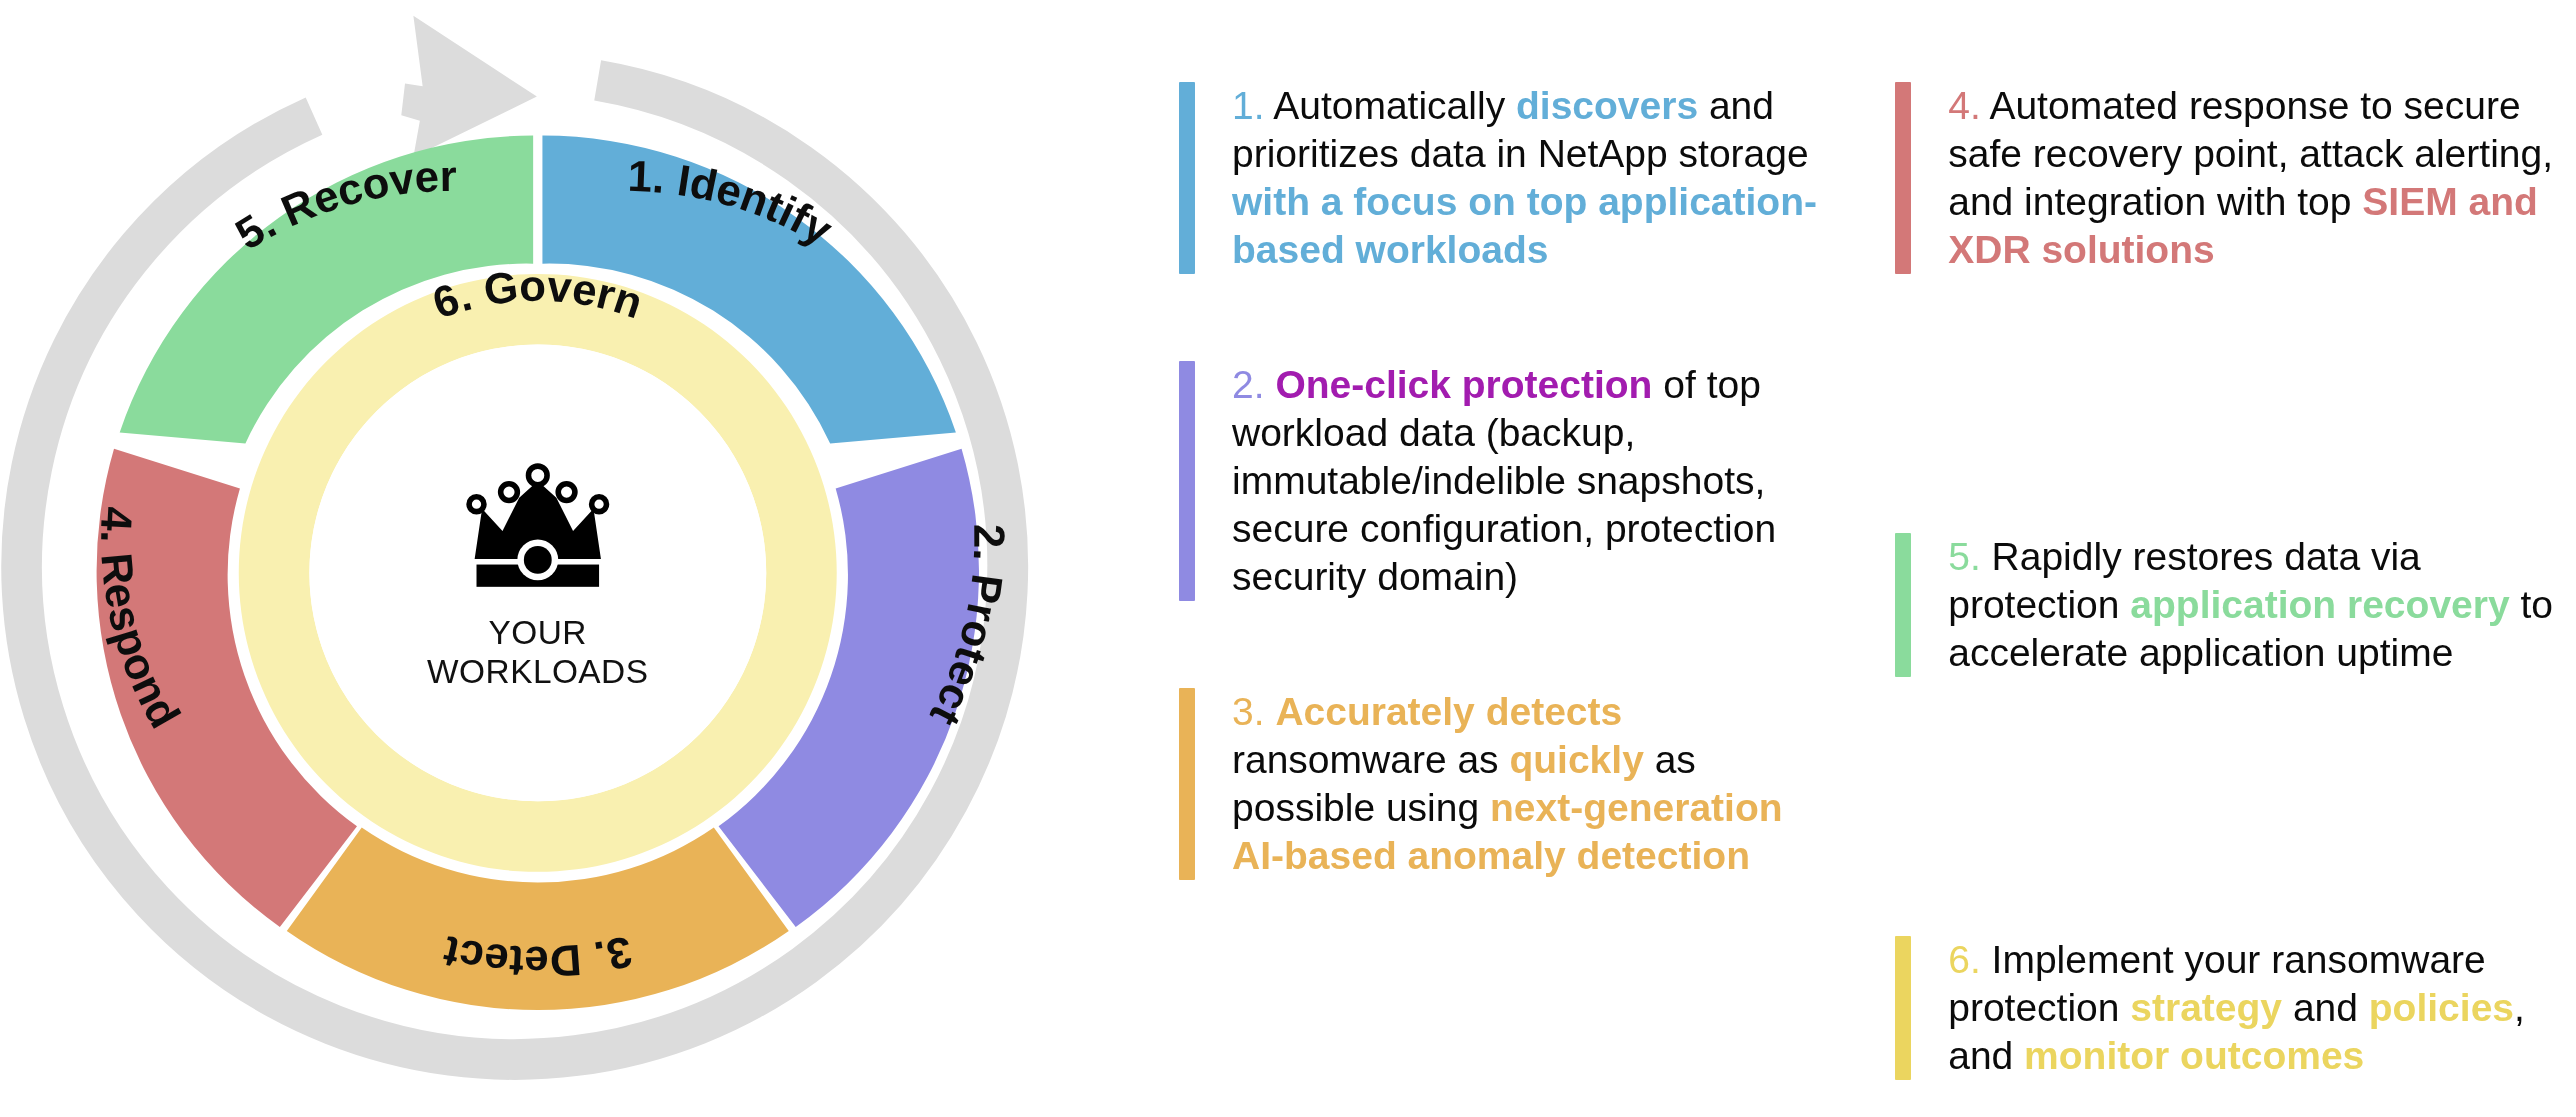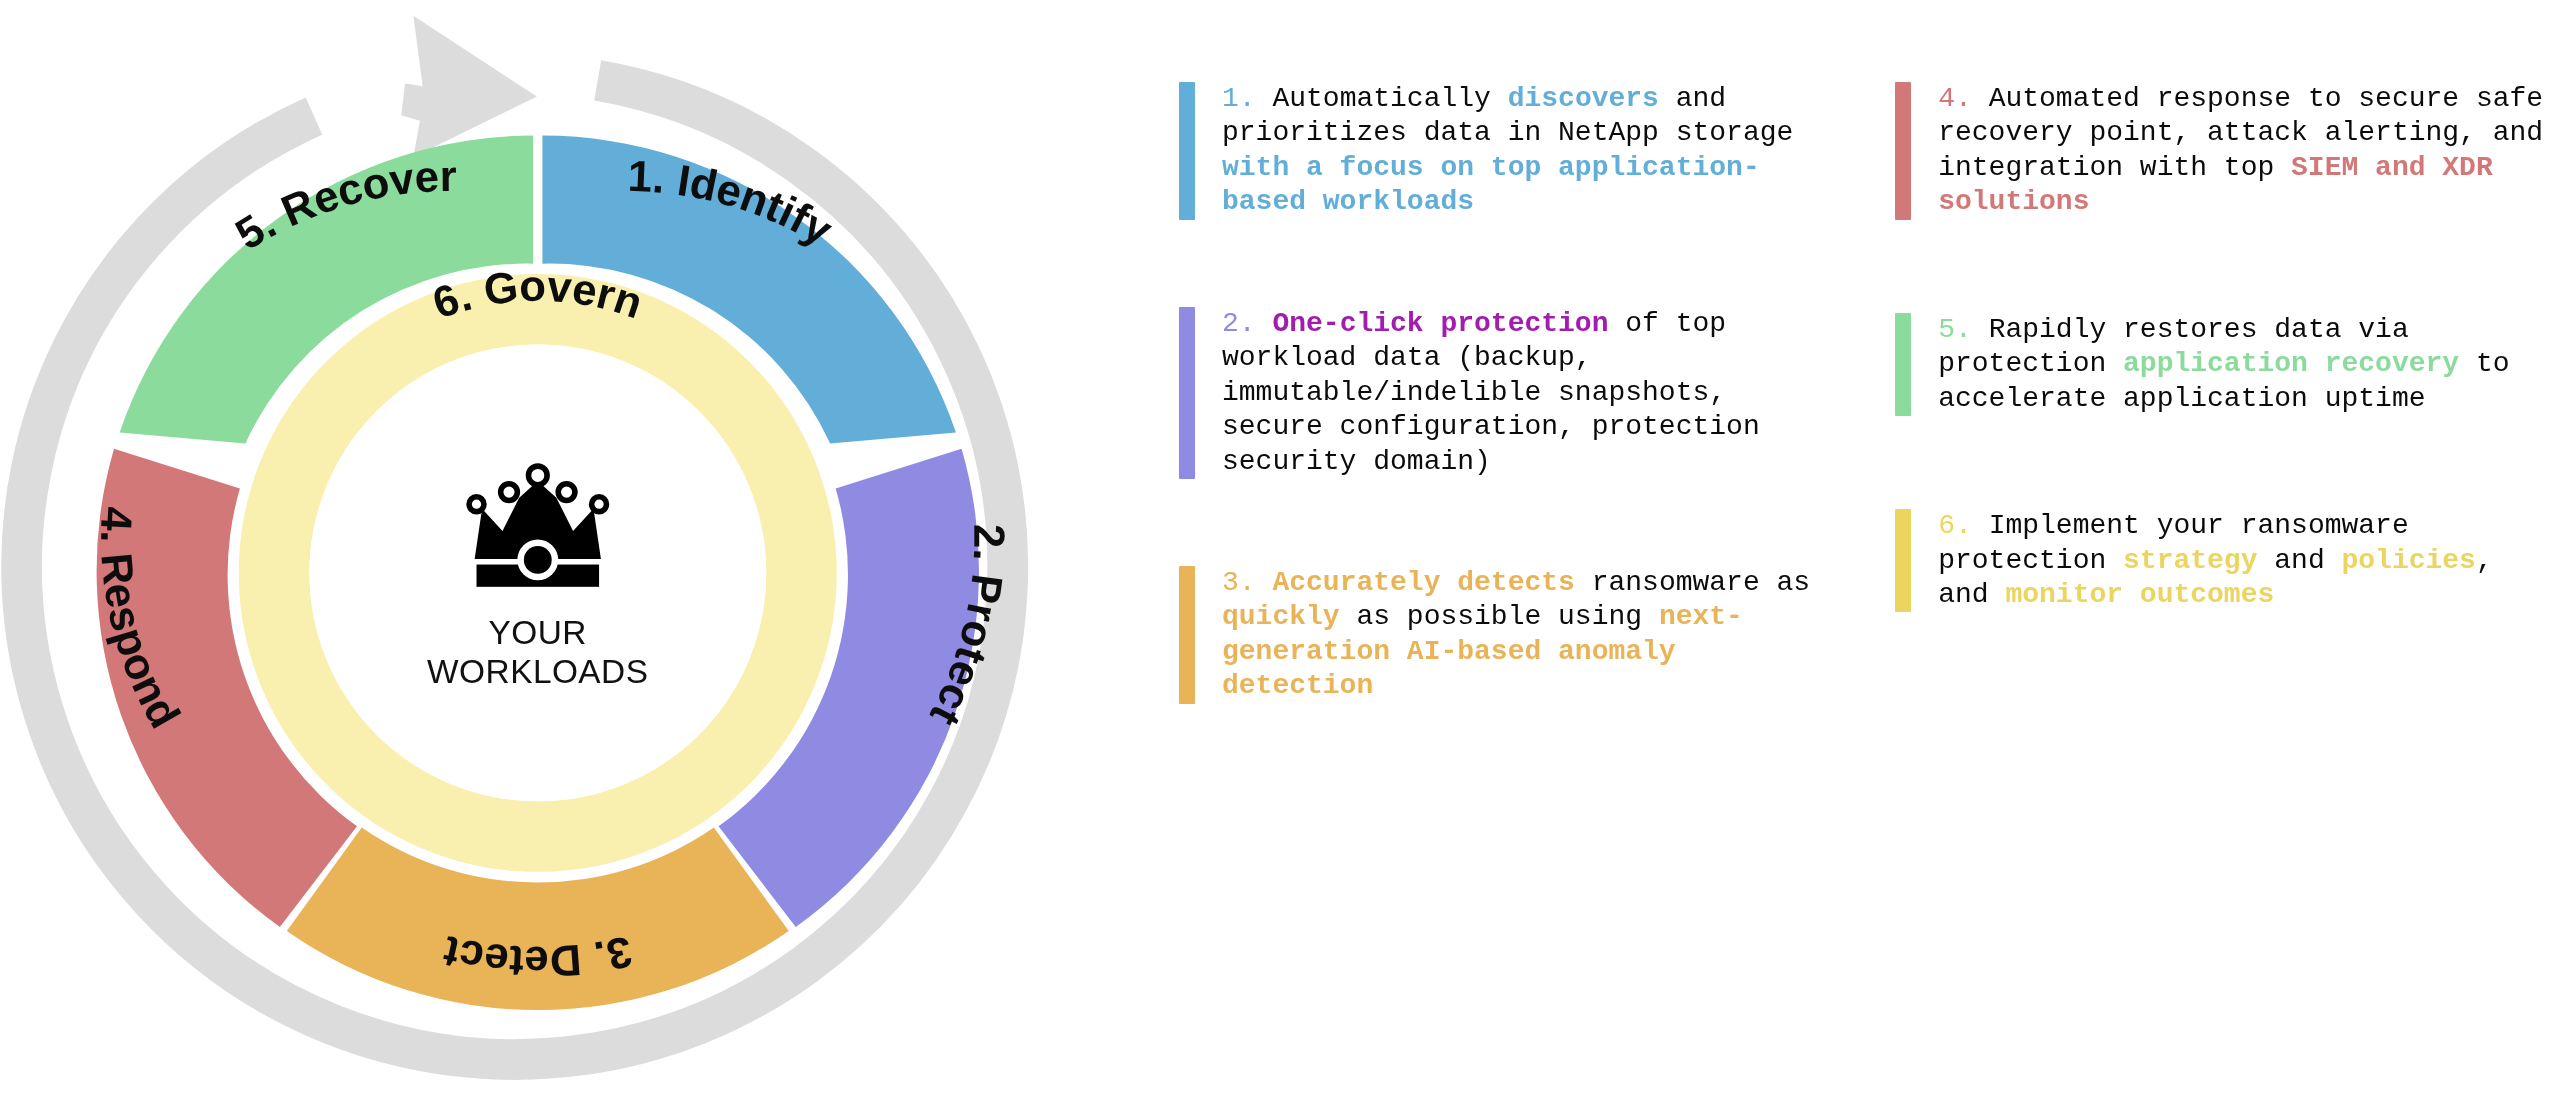--- a/index.html
+++ b/index.html
@@ -38,30 +38,30 @@
   #callouts {
     position: absolute;
     left: 1179px; top: 0;
     width: 1397px; height: 1117px;
     display: flex;
     gap: 54px;
     padding: 82px 18.6px 37px 0;
   }
   .col { display: flex; flex-direction: column; width: 665px; }
   .col-left  { gap: 87px; }
-  .col-right { gap: 93px; padding-top: 0px; }
+  .col-right { gap: 93px; padding-top: 0px; justify-content: space-between; }
 
   .callout { display: flex; align-items: stretch; }
   .bar { width: 16px; flex: 0 0 16px; border-radius: 0.9px; }
   .callout-body {
-    padding-left: 27px;
-    font-size: 28px;
+    padding-left: 37px;
+    font-size: 39px;
     line-height: 1.23;
     color: #0b0b0b;
-    font-family: Liberation Mono, monospace;
+    font-family: Liberation Sans, sans-serif;
   }
   .num { font-weight: normal; }
   .hl  { font-weight: bold; }
   .plain { font-weight: normal; }
 </style>
 </head>
 <body>
 
 <div id="stage">
 

